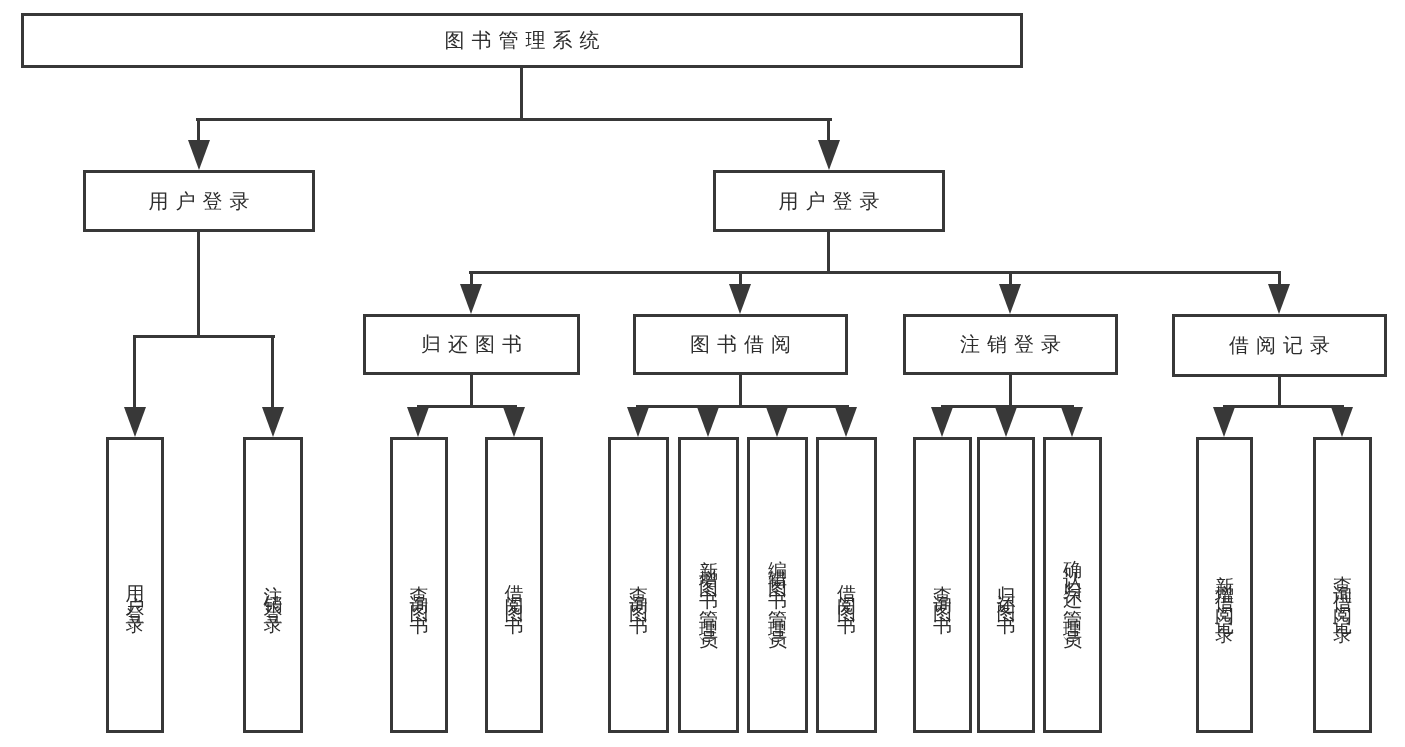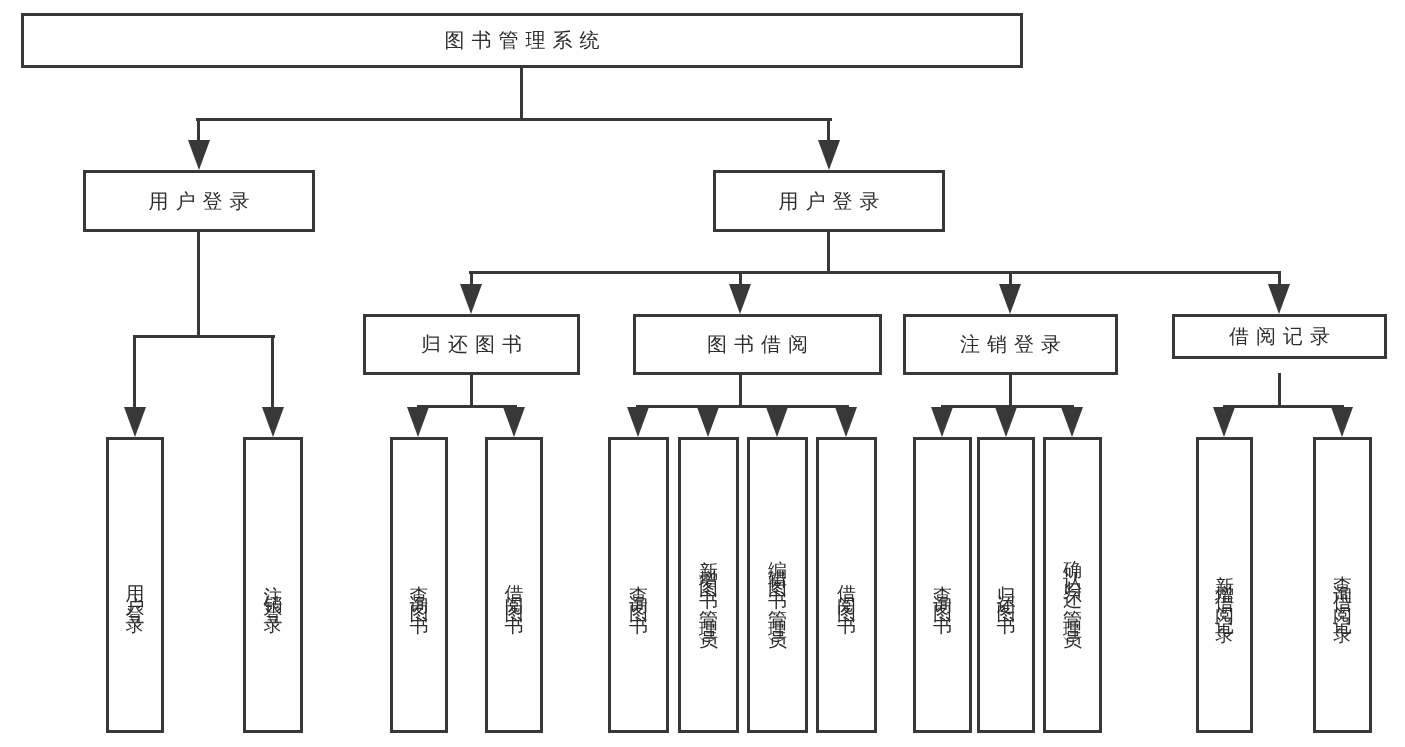--- a/index.html
+++ b/index.html
@@ -92,23 +92,23 @@
   <div class="v" style="left:470px;top:271px;height:16px"></div>
   <div class="v" style="left:739px;top:271px;height:16px"></div>
   <div class="v" style="left:1009px;top:271px;height:16px"></div>
   <div class="v" style="left:1278px;top:271px;height:16px"></div>
   <div class="arrow" style="left:460px;top:284px"></div>
   <div class="arrow" style="left:729px;top:284px"></div>
   <div class="arrow" style="left:999px;top:284px"></div>
   <div class="arrow" style="left:1268px;top:284px"></div>
 
   <div class="node" style="left:363px;top:314px;width:217px;height:61px">归还图书</div>
-  <div class="node" style="left:633px;top:314px;width:249px;height:61px">图书借阅</div>
+  <div class="node" style="left:633px;top:314px;width:215px;height:61px">图书借阅</div>
   <div class="node" style="left:903px;top:314px;width:215px;height:61px">注销登录</div>
-  <div class="node" style="left:1172px;top:314px;width:215px;height:45px">借阅记录</div>
+  <div class="node" style="left:1172px;top:314px;width:215px;height:63px">借阅记录</div>
 
   <div class="v" style="left:470px;top:373px;height:35px"></div>
   <div class="h" style="left:417px;top:405px;width:100px"></div>
   <div class="arrow" style="left:407px;top:407px"></div>
   <div class="arrow" style="left:503px;top:407px"></div>
 
   <div class="v" style="left:739px;top:373px;height:35px"></div>
   <div class="h" style="left:636px;top:405px;width:213px"></div>
   <div class="arrow" style="left:627px;top:407px"></div>
   <div class="arrow" style="left:697px;top:407px"></div>

